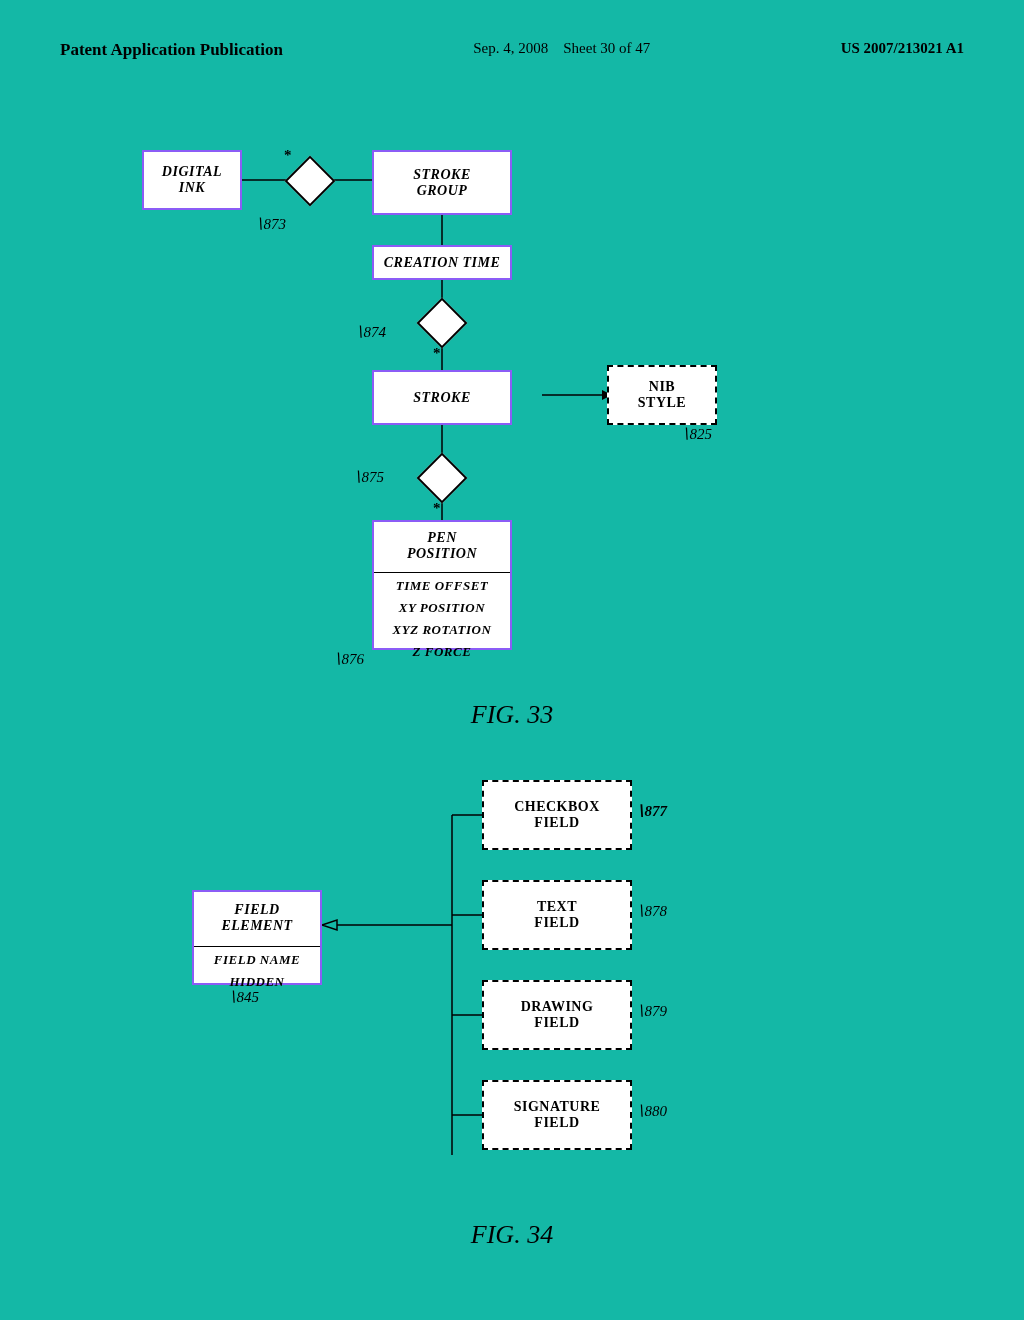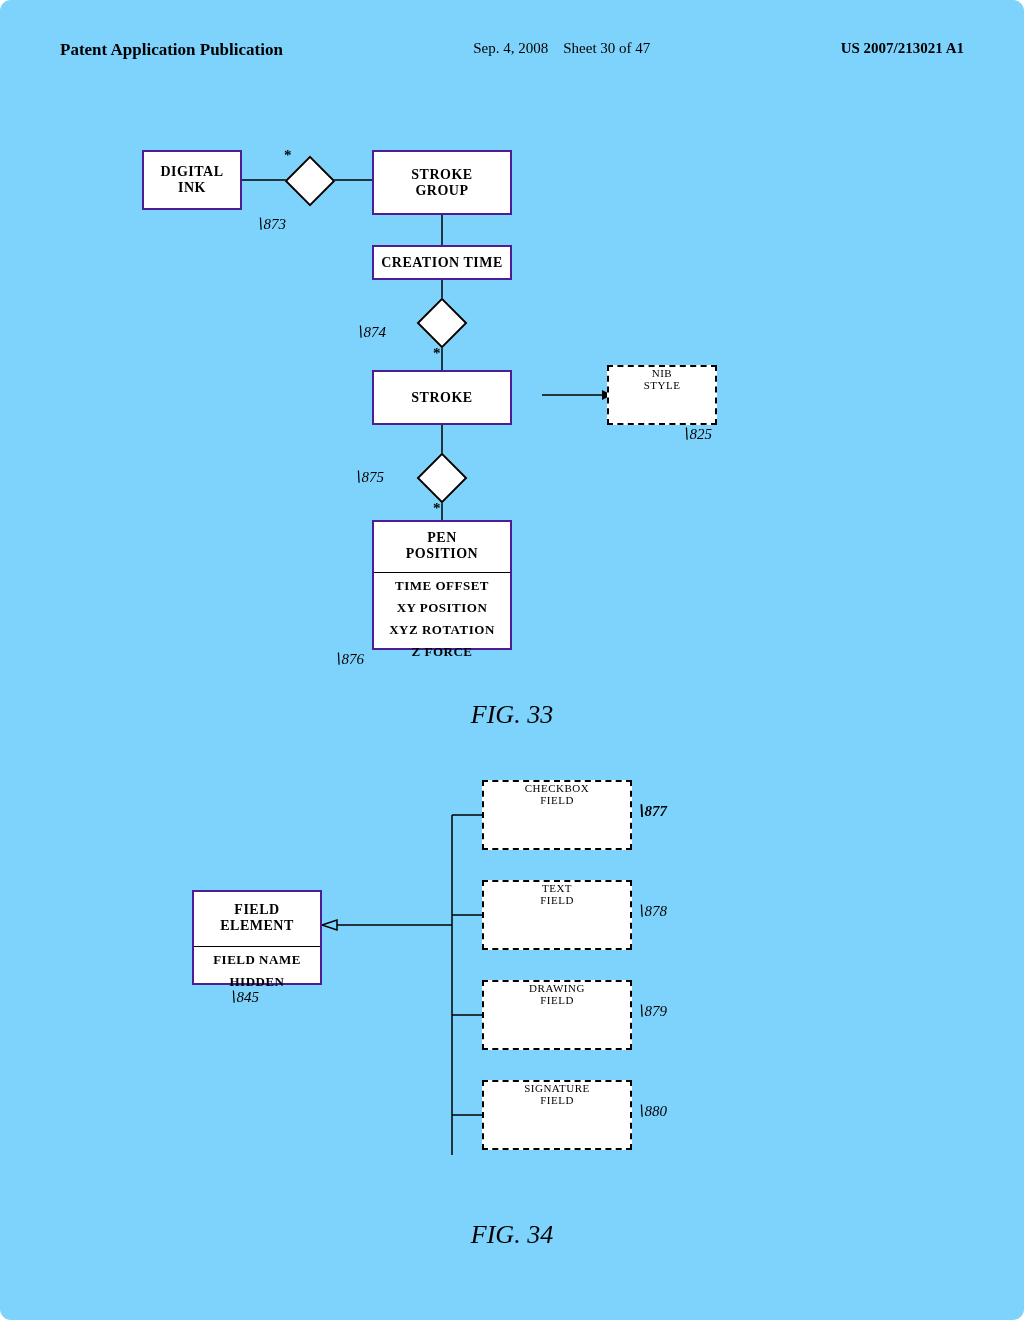--- a/index.html
+++ b/index.html
@@ -8,24 +8,23 @@
       font-family: 'Times New Roman', Times, serif;
       width: 1024px;
       min-height: 1320px;
       position: relative;
       overflow: hidden;
     }
 
     .page {
       width: 1024px;
       min-height: 1320px;
-      background: #7dd3fc;
+      background: #14b8a6;
       position: relative;
       padding: 40px 60px;
-      border-radius: 11px;
     }
 
     
     .header {
       display: flex;
       justify-content: space-between;
       align-items: flex-start;
       margin-bottom: 30px;
       border-bottom: none;
     }
@@ -68,42 +67,44 @@
 
     .fig-label {
       font-size: 26px;
       font-style: italic;
       text-align: center;
       margin-bottom: 10px;
     }
 
     
     .solid-box {
-      border: 2px solid #4c1d95;
+      border: 2px solid #8b5cf6;
       background: #fff;
       display: flex;
       flex-direction: column;
       align-items: center;
       justify-content: center;
       text-align: center;
       position: absolute;
       font-size: 14px;
       font-weight: bold;
       letter-spacing: 0.5px;
+      font-style: italic;
     }
     .dashed-box {
       border: 2px dashed #000;
       background: #fff;
       display: flex;
       flex-direction: column;
       align-items: center;
-      text-align: center;
-      position: absolute;
-      font-size: 11px;
-      font-weight: normal;
+      justify-content: center;
+      text-align: center;
+      position: absolute;
+      font-size: 14px;
+      font-weight: bold;
       letter-spacing: 0.5px;
     }
     .box-divider {
       width: 100%;
       border-top: 1.5px solid #000;
       margin: 2px 0;
     }
     .box-section {
       width: 100%;
       text-align: center;

